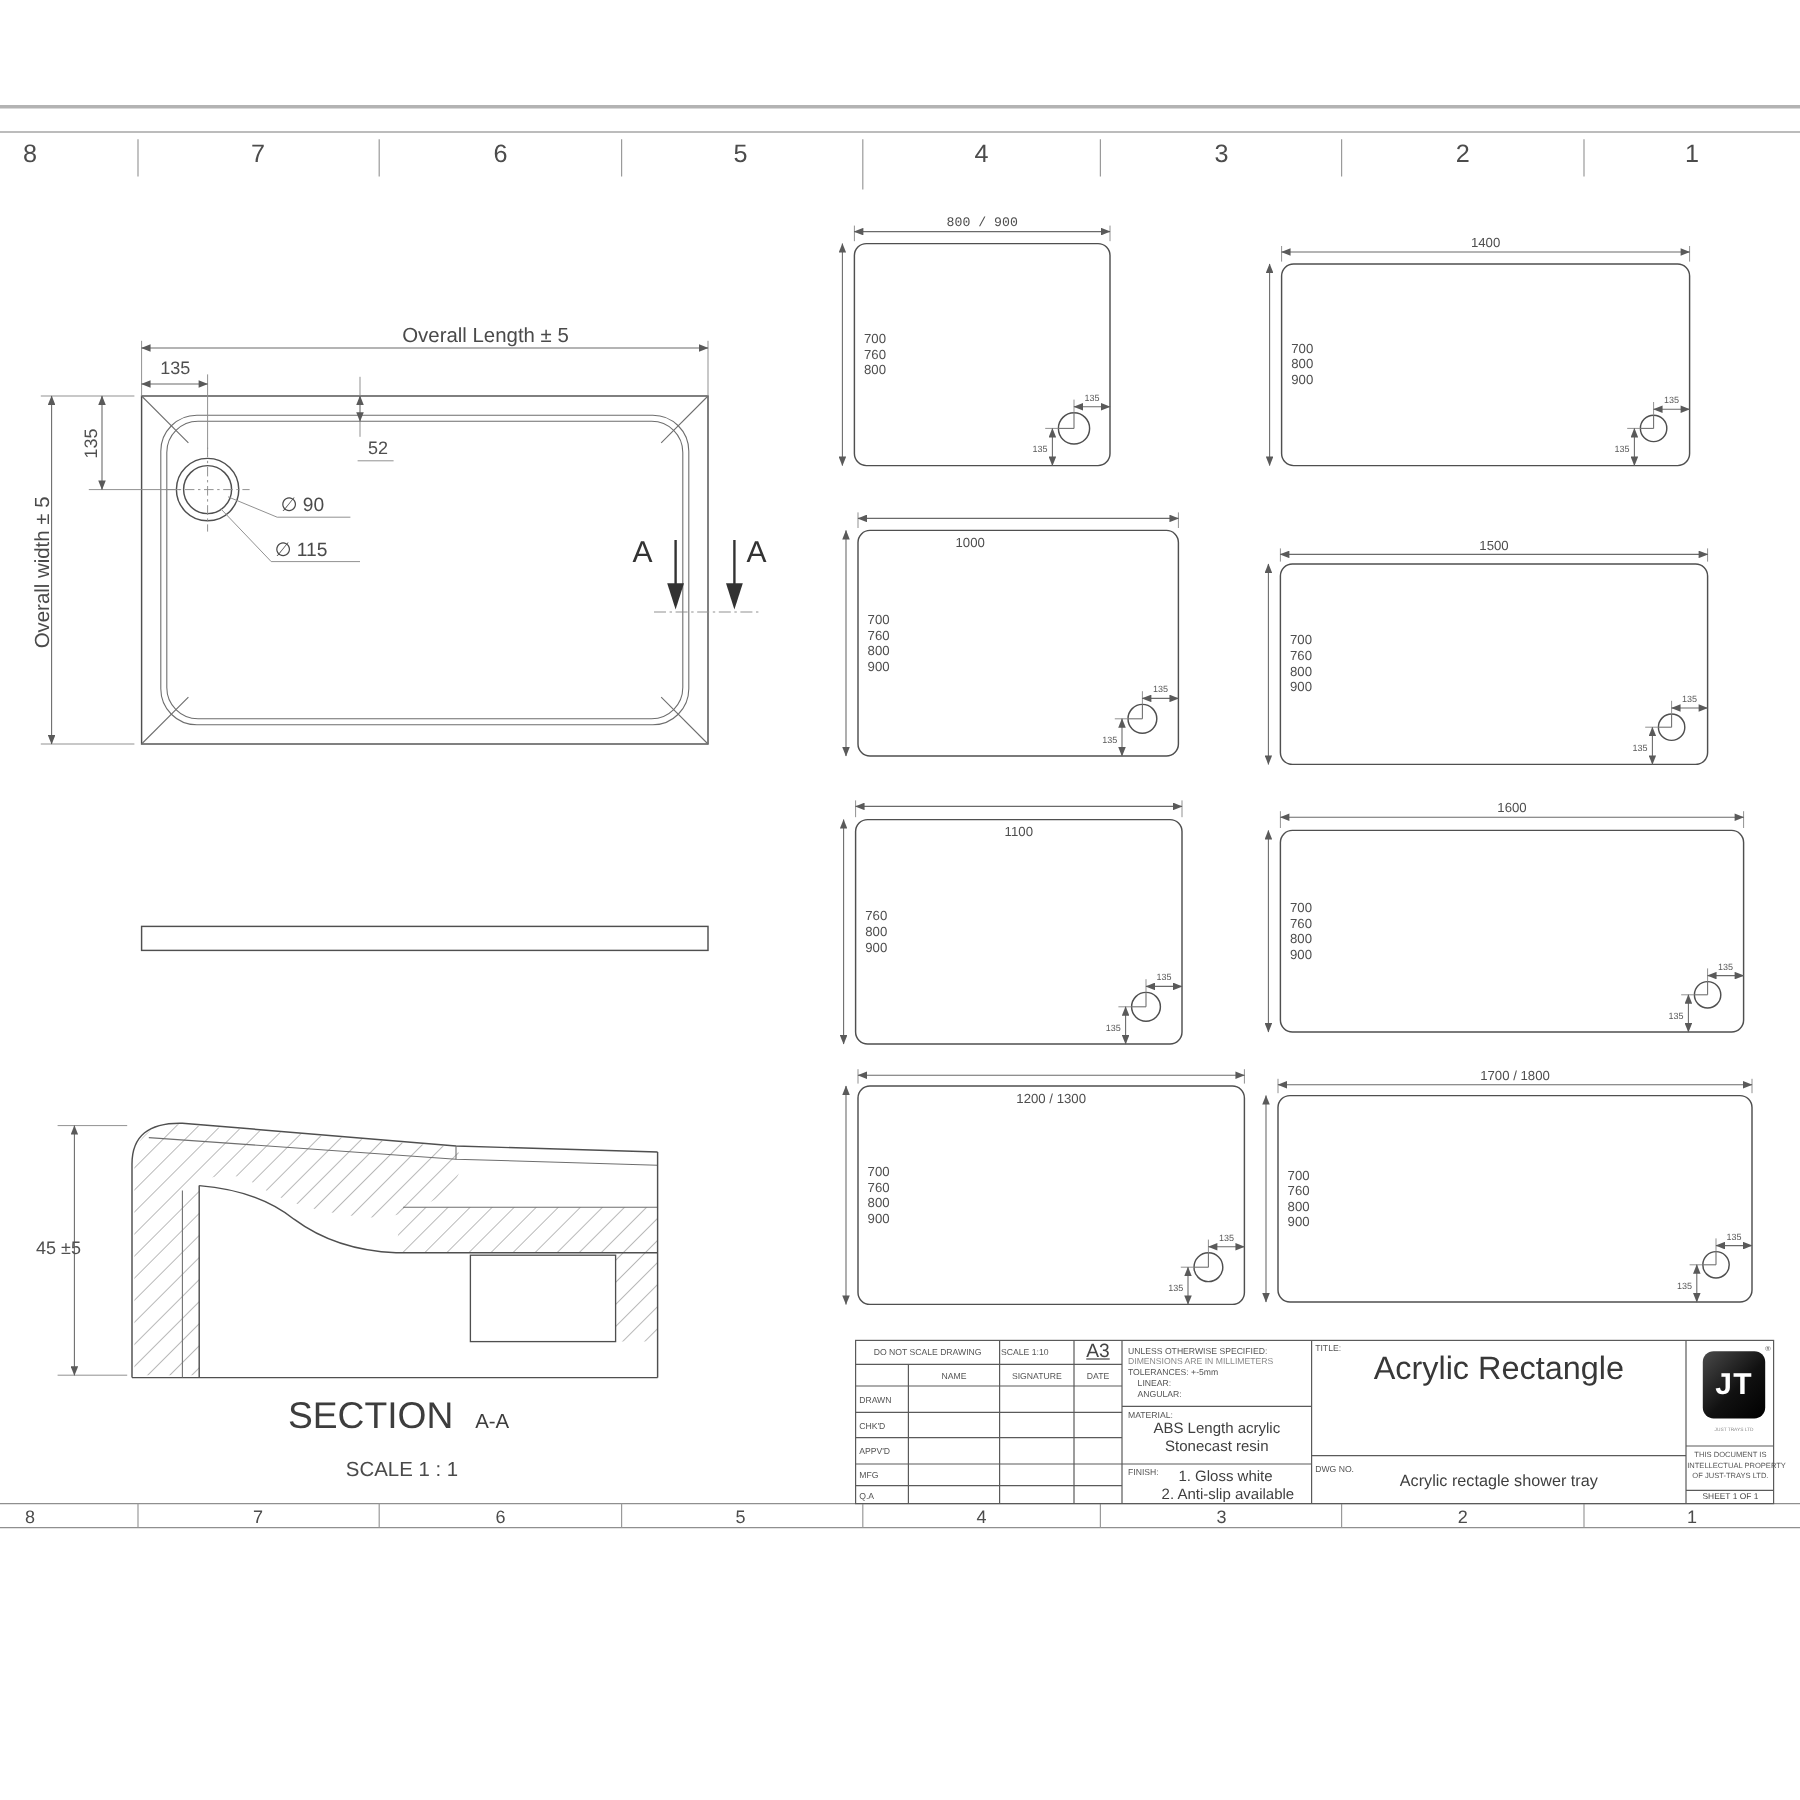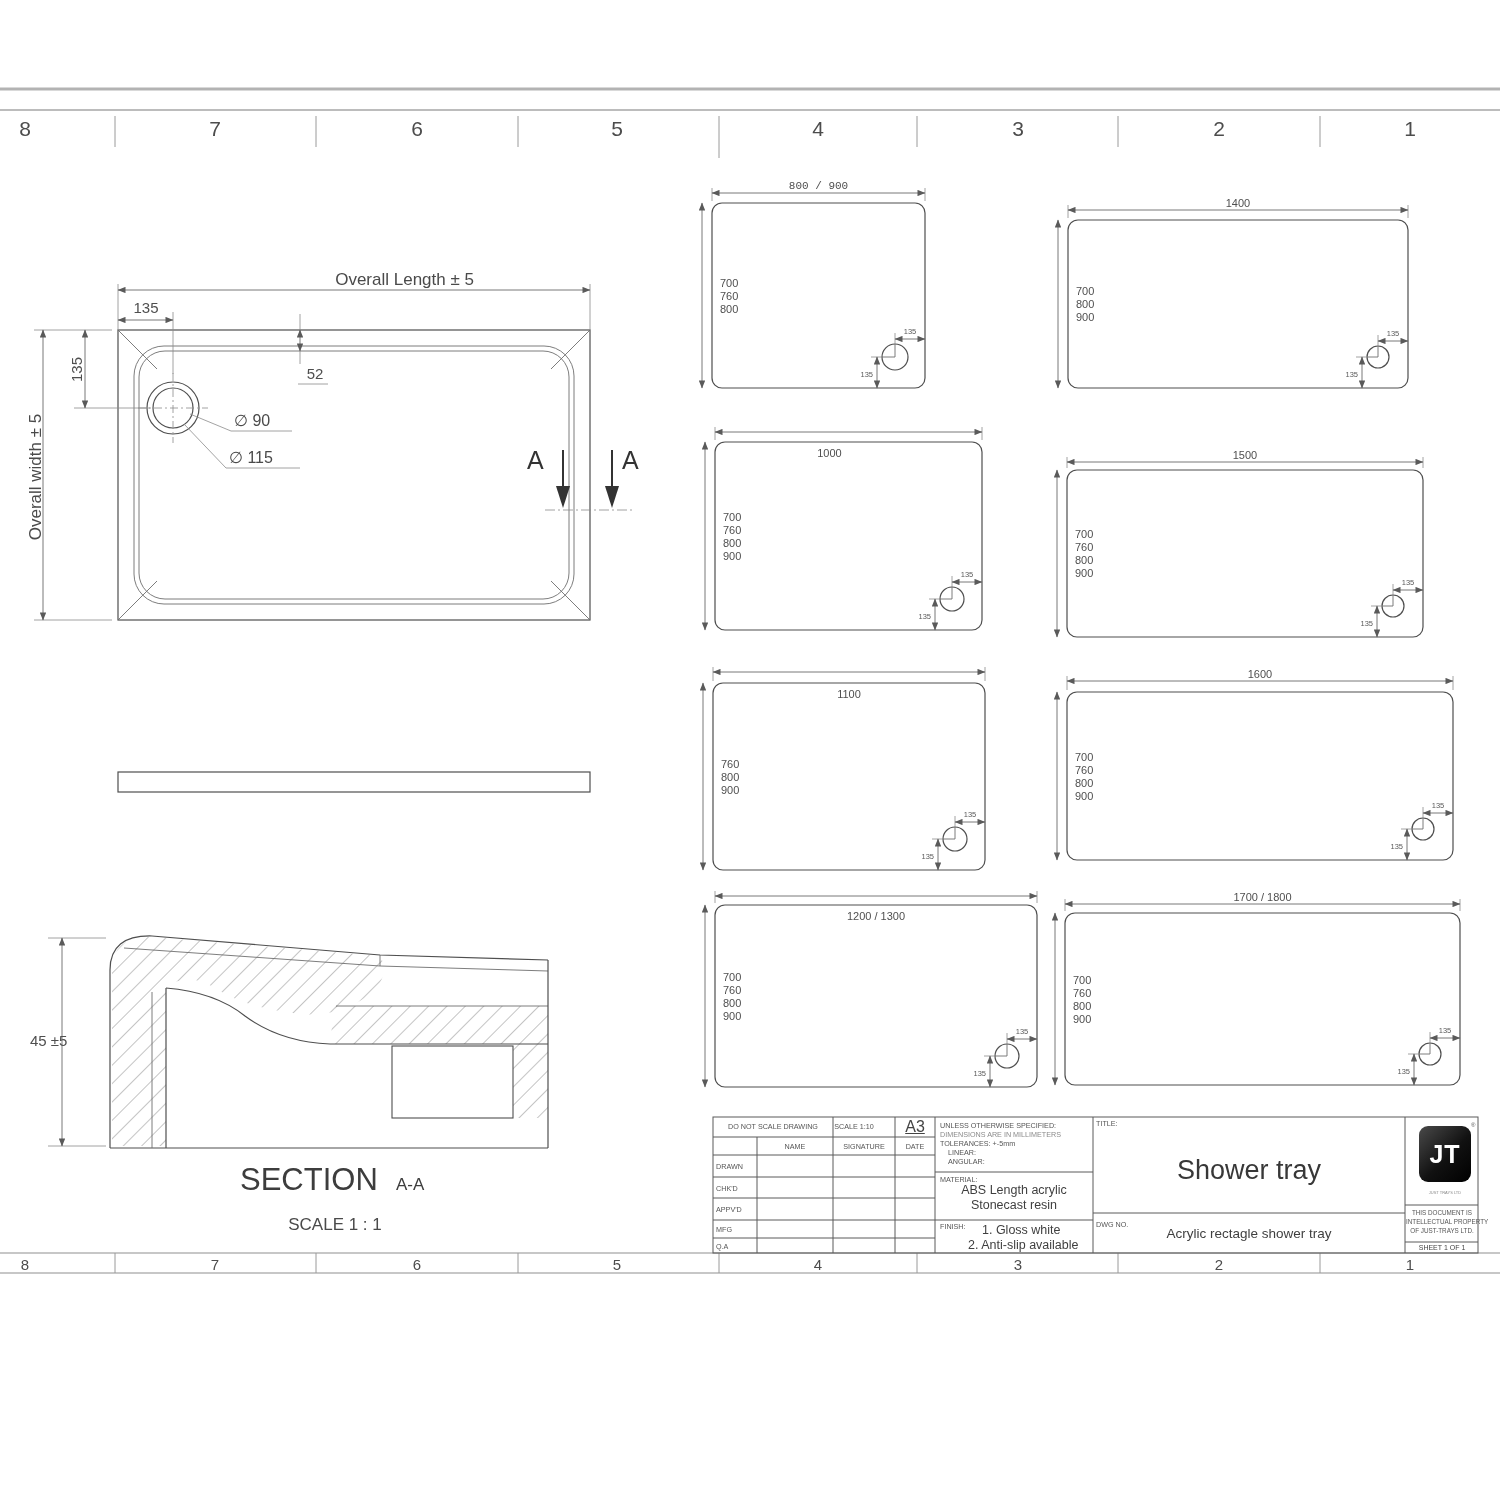--- a/index.html
+++ b/index.html
@@ -294,21 +294,21 @@
 <span class="tbl" style="left:940px;top:1139px;">TOLERANCES: +-5mm</span>
 <span class="tbl" style="left:948px;top:1148px;">LINEAR:</span>
 <span class="tbl" style="left:948px;top:1157px;">ANGULAR:</span>
 <span class="tbl" style="left:940px;top:1175px;">MATERIAL:</span>
 <span style="left:935px;top:1183px;width:158px;text-align:center;font-size:12.5px;color:#3f3f3f;">ABS Length acrylic</span>
 <span style="left:935px;top:1198px;width:158px;text-align:center;font-size:12.5px;color:#3f3f3f;">Stonecast resin</span>
 <span class="tbl" style="left:940px;top:1222px;">FINISH:</span>
 <span style="left:968px;top:1223px;font-size:12.5px;color:#3f3f3f;margin-left:14px;">1. Gloss white</span>
 <span style="left:968px;top:1238px;font-size:12.5px;color:#3f3f3f;">2. Anti-slip available</span>
 <span class="tbl" style="left:1096px;top:1119px;">TITLE:</span>
-<span style="left:1093px;top:1155px;width:312px;text-align:center;font-size:27px;color:#383838;">Shower tray</span>
+<span style="left:1093px;top:1125px;width:312px;text-align:center;font-size:27px;color:#383838;">Acrylic Rectangle</span>
 <span class="tbl" style="left:1096px;top:1220px;">DWG NO.</span>
 <span style="left:1093px;top:1226px;width:312px;text-align:center;font-size:13.5px;color:#3f3f3f;">Acrylic rectagle shower tray</span>
 
 <div class="logo">
   <span>JT</span>
 </div>
 <span style="left:1471px;top:1122px;font-size:6px;color:#555;">®</span>
 <span style="left:1408px;top:1189px;width:74px;text-align:center;font-size:5px;color:#8a8a8a;transform:scale(.8);">JUST TRAYS LTD</span>
 <span style="left:1406px;top:1209px;width:72px;text-align:center;font-size:6.3px;color:#555;">THIS DOCUMENT IS</span>
 <span style="left:1406px;top:1218px;width:72px;text-align:center;font-size:6.3px;color:#555;">INTELLECTUAL PROPERTY</span>
@@ -320,21 +320,21 @@
 760
 800</span>
     <span style="position:absolute;left:899px;top:327px;width:22px;text-align:center;font-size:7.5px;color:#5a5a5a;">135</span>
     <span style="position:absolute;left:855px;top:370px;width:18px;text-align:right;font-size:7.5px;color:#5a5a5a;">135</span>
     <span style="position:absolute;left:1068px;top:197px;width:340px;text-align:center;font-size:11px;color:#4f4f4f;">1400</span>
     <span style="position:absolute;left:1076px;top:285.34000000000003px;font-size:11px;line-height:13px;white-space:pre-line;color:#4f4f4f;">700
 800
 900</span>
     <span style="position:absolute;left:1382px;top:329px;width:22px;text-align:center;font-size:7.5px;color:#5a5a5a;">135</span>
     <span style="position:absolute;left:1340px;top:370px;width:18px;text-align:right;font-size:7.5px;color:#5a5a5a;">135</span>
-    <span style="position:absolute;left:696px;top:447px;width:267px;text-align:center;font-size:11px;color:#4f4f4f;">1000</span>
+    <span style="position:absolute;left:675px;top:447px;width:267px;text-align:center;font-size:11px;color:#4f4f4f;">1000</span>
     <span style="position:absolute;left:723px;top:510.94000000000005px;font-size:11px;line-height:13px;white-space:pre-line;color:#4f4f4f;">700
 760
 800
 900</span>
     <span style="position:absolute;left:956px;top:570px;width:22px;text-align:center;font-size:7.5px;color:#5a5a5a;">135</span>
     <span style="position:absolute;left:913px;top:612px;width:18px;text-align:right;font-size:7.5px;color:#5a5a5a;">135</span>
     <span style="position:absolute;left:1067px;top:449px;width:356px;text-align:center;font-size:11px;color:#4f4f4f;">1500</span>
     <span style="position:absolute;left:1075px;top:528.335px;font-size:11px;line-height:13px;white-space:pre-line;color:#4f4f4f;">700
 760
 800

